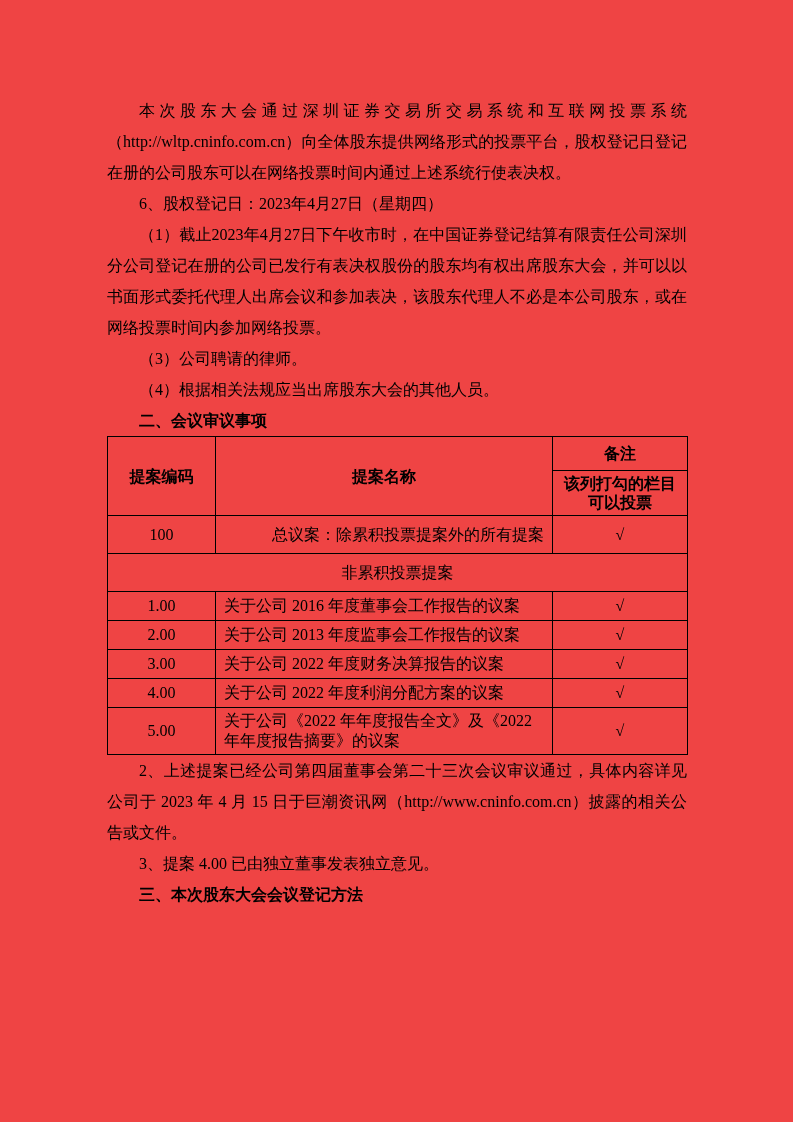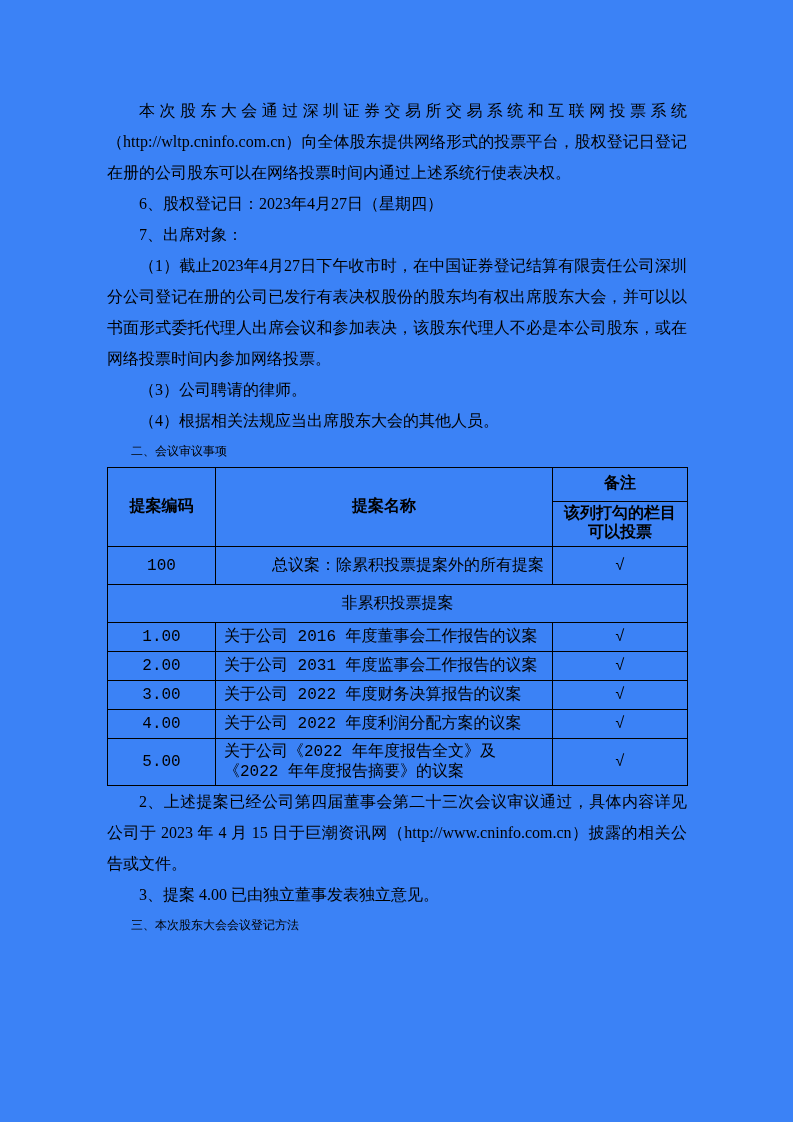--- a/index.html
+++ b/index.html
@@ -4,62 +4,61 @@
 <style>
   html, body {
     margin: 0;
     padding: 0;
     background: #ffffff;
   }
   .page {
     width: 793px;
     height: 1122px;
     box-sizing: border-box;
-    background: #3b82f6;
+    background: #ef4444;
     color: #000000;
     padding: 95px 106px 40px 107px;
     font-family: "Liberation Serif", "DejaVu Serif", serif;
     font-size: 16px;
     line-height: 31px;
     overflow: hidden;
   }
   .para {
     margin: 0;
     text-align: justify;
   }
   .indent { text-indent: 2em; }
   .nowrap { white-space: nowrap; }
   .heading {
     margin: 0;
-    font-size: 12px;
-    font-weight: normal;
+    font-size: 16px;
+    font-weight: bold;
     line-height: 31px;
     font-family: "Liberation Sans", "DejaVu Sans", sans-serif;
   }
   table.proposal-table {
     border-collapse: collapse;
     table-layout: fixed;
     width: 580px;
     margin: 0;
   }
   .proposal-table col.c-code   { width: 108px; }
   .proposal-table col.c-name   { width: 337px; }
   .proposal-table col.c-remark { width: 135px; }
   .proposal-table th, .proposal-table td {
     border: 1px solid #000000;
     text-align: center;
     vertical-align: middle;
     padding: 3px 6px;
     line-height: 20px;
     font-size: 16px;
-    font-family: Liberation Mono, monospace;
   }
   .proposal-table th {
     font-weight: bold;
-    font-family: Liberation Mono, monospace;
+    font-family: Liberation Sans, sans-serif;
     line-height: 19px;
   }
   .proposal-table tr.h-top  { height: 34px; }
   .proposal-table tr.h-sub  { height: 40px; }
   .proposal-table tr.r-big  { height: 38px; }
   .proposal-table tr.r-std  { height: 29px; }
   .proposal-table tr.r-tall { height: 46px; }
   .proposal-table td.name {
     text-align: left;
     padding-left: 8px;
@@ -69,21 +68,20 @@
 </style>
 </head>
 <body>
 
 <div class="page">
 
   <p class="para indent"><span>本次股东大会通过深圳证券交易所交易系统和互联网投票系统</span><span class="nowrap">（http://wltp.cninfo.com.cn）</span><span>向全体股东提供网络形式的投票平台，股权登记日登记在册的公司股东可以在网络投票时间内通过上述系统行使表决权。</span></p>
 
   <p class="para indent">6、股权登记日：2023年4月27日（星期四）</p>
 
-  <p class="para indent">7、出席对象：</p>
 
   <p class="para indent">（1）截止2023年4月27日下午收市时，在中国证券登记结算有限责任公司深圳分公司登记在册的公司已发行有表决权股份的股东均有权出席股东大会，并可以以书面形式委托代理人出席会议和参加表决，该股东代理人不必是本公司股东，或在网络投票时间内参加网络投票。</p>
 
 
   <p class="para indent">（3）公司聘请的律师。</p>
 
   <p class="para indent">（4）根据相关法规应当出席股东大会的其他人员。</p>
 
 
   <h2 class="heading indent">二、会议审议事项</h2>
@@ -112,21 +110,21 @@
       <tr class="r-big">
         <td colspan="3">非累积投票提案</td>
       </tr>
       <tr class="r-std">
         <td>1.00</td>
         <td class="name">关于公司 2016 年度董事会工作报告的议案</td>
         <td>√</td>
       </tr>
       <tr class="r-std">
         <td>2.00</td>
-        <td class="name">关于公司 2031 年度监事会工作报告的议案</td>
+        <td class="name">关于公司 2013 年度监事会工作报告的议案</td>
         <td>√</td>
       </tr>
       <tr class="r-std">
         <td>3.00</td>
         <td class="name">关于公司 2022 年度财务决算报告的议案</td>
         <td>√</td>
       </tr>
       <tr class="r-std">
         <td>4.00</td>
         <td class="name">关于公司 2022 年度利润分配方案的议案</td>

